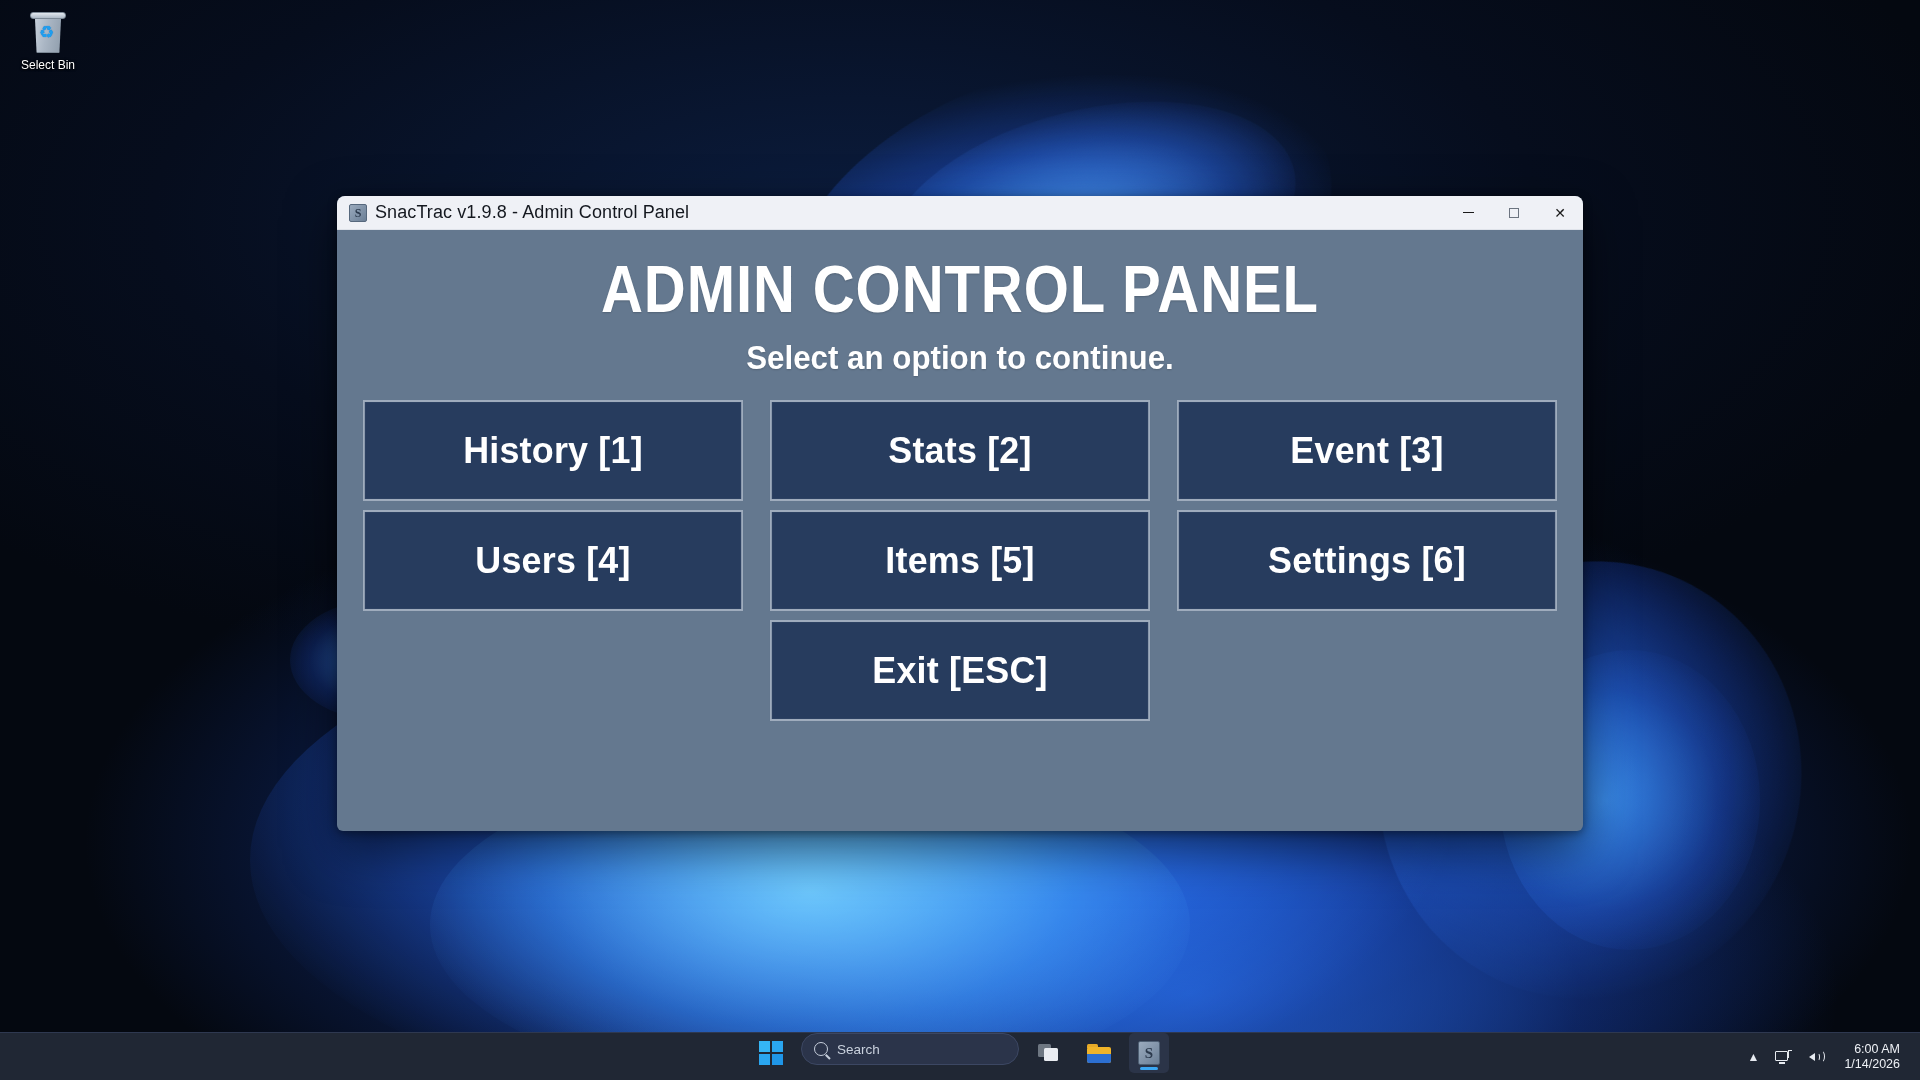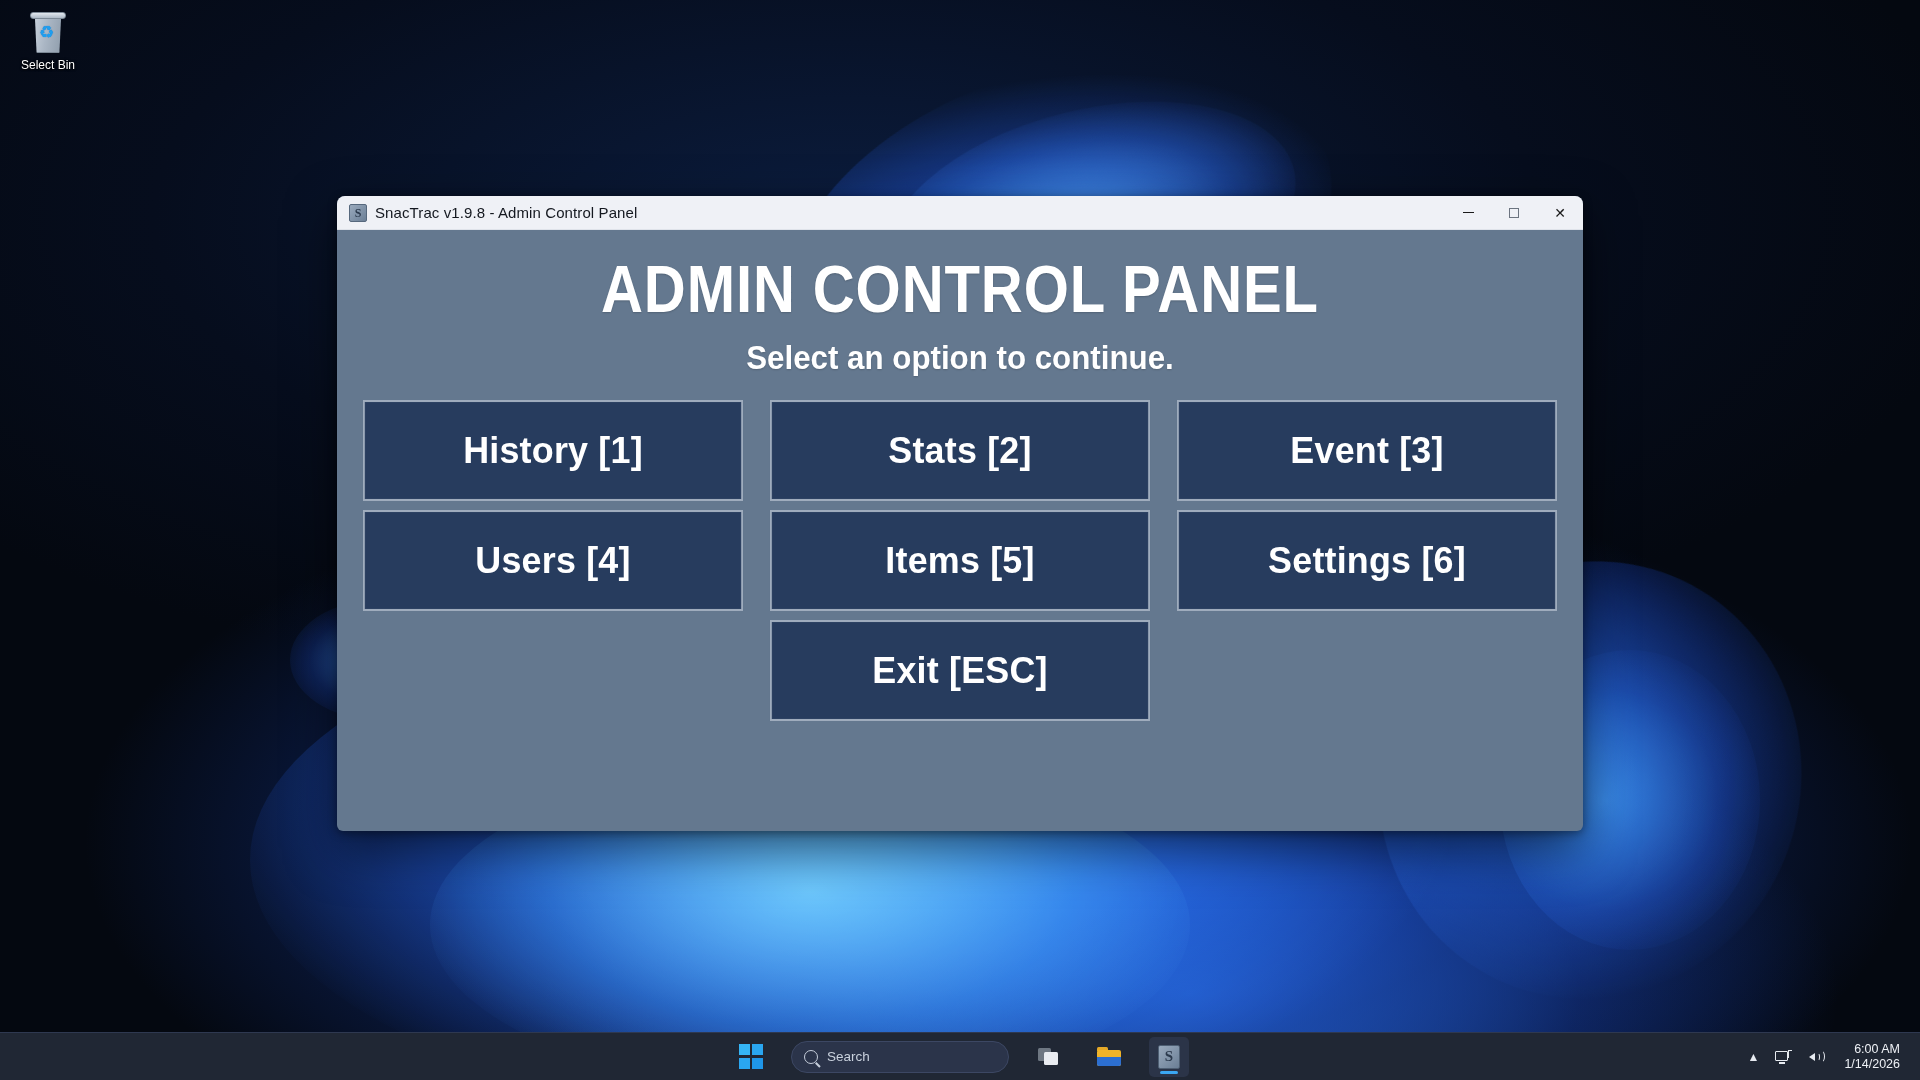--- a/index.html
+++ b/index.html
@@ -93,21 +93,21 @@
   #title-bar .tb-icon {
     width:18px; height:18px; margin-left:12px; margin-right:8px;
     background:linear-gradient(135deg,#8d9eb4,#5d7characterless);
     background:linear-gradient(135deg,#9aaabd 0%, #6b7f96 100%);
     border:1px solid #56687d; border-radius:2px;
     display:flex; align-items:center; justify-content:center;
     font-size:12px; font-weight:bold; color:#2c3a4d; line-height:1;
     font-family:"Liberation Serif", serif;
   }
   #title-bar .tb-title {
-    font-size:15px; color:#14181f; letter-spacing:.1px;
+    font-size:18px; color:#14181f; letter-spacing:.1px;
     white-space:nowrap;
   }
   #title-bar .tb-controls { margin-left:auto; display:flex; height:100%; }
   #title-bar .tb-btn {
     width:46px; height:100%;
     display:flex; align-items:center; justify-content:center;
     cursor:default;
   }
   .glyph-min { width:11px; height:1px; background:#1a1a1a; display:block; }
   .glyph-max { width:10px; height:10px; border:1px solid #6c7480; display:block; }
@@ -160,21 +160,21 @@
 
   
   #taskbar {
     position:absolute; left:0; bottom:0; width:1920px; height:48px;
     background:#202734;
     border-top:1px solid #2e3850;
     display:flex; align-items:center;
   }
   #taskbar-center {
     position:absolute; left:50%; transform:translateX(-50%);
-    display:flex; align-items:center; gap:20px; height:100%;
+    display:flex; gap:10px; height:100%;
   }
   .tb-item {
     display:flex; align-items:center; justify-content:center;
     cursor:default; border-radius:5px;
   }
   #start-button { width:40px; height:40px; }
   .win-logo { display:grid; grid-template-columns:11px 11px; grid-template-rows:11px 11px; gap:2.5px; }
   .win-logo span { background:#2aa6f0; display:block; }
   .win-logo span:nth-child(1){background:#35b5f5;}
   .win-logo span:nth-child(2){background:#2aa6f0;}

